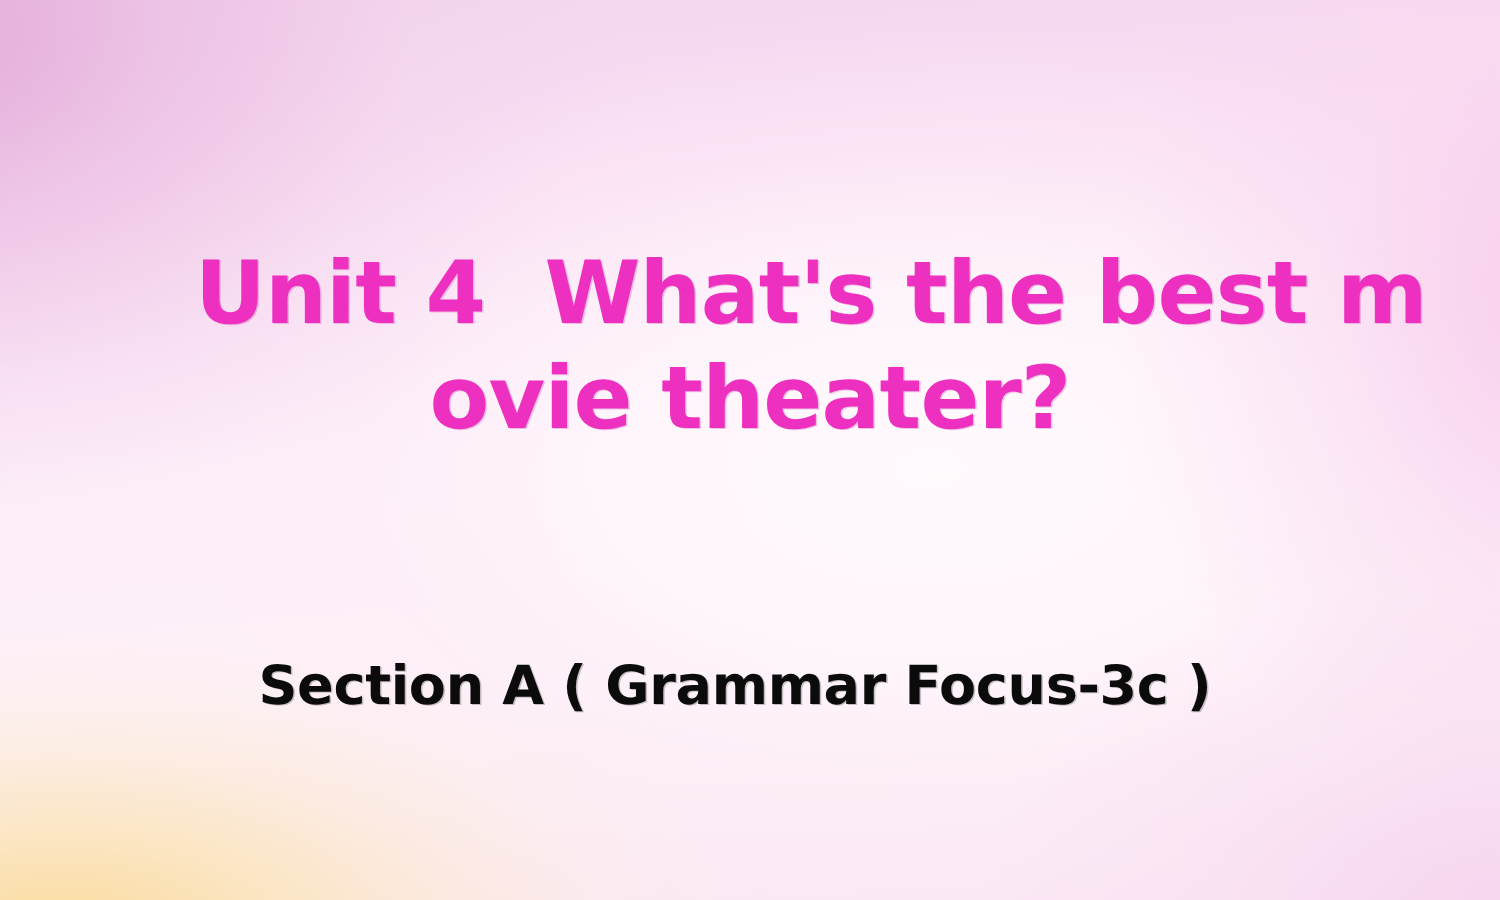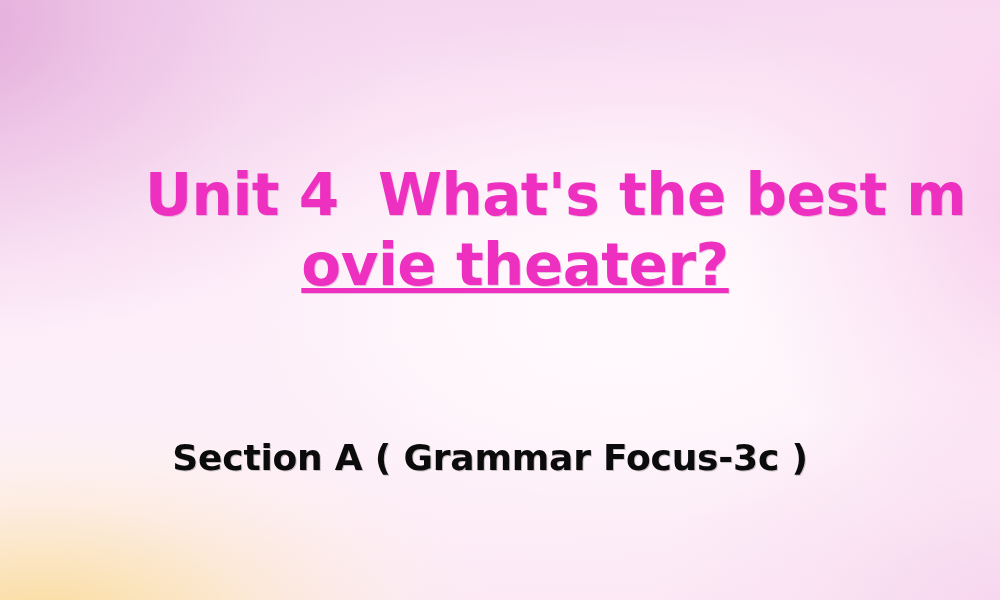--- a/index.html
+++ b/index.html
@@ -76,34 +76,33 @@
         rgba(246,214,238,0.0) 78%);
   }
 
   
   .title-box {
     position: absolute;
     left: 130px;
     top: 160px;
     width: 740px;
     text-align: center;
-    margin-left: 15px;
   }
   .title-line {
     color: #ee30c0;
     font-family: "DejaVu Sans", sans-serif;
     font-weight: bold;
     font-size: 58px;
     line-height: 70px;
     letter-spacing: -0.5px;
     white-space: pre;
     text-shadow: 1px 1px 0 rgba(190, 60, 160, 0.28);
   }
   .title-line-1 { text-align: left; }
-  .title-line-2 { text-align: center; text-decoration: underline; }
+  .title-line-2 { text-align: center; }
 
   
   .subtitle-box {
     position: absolute;
     left: 0;
     top: 432px;
     width: 980px;
     text-align: center;
   }
   .subtitle-text {

